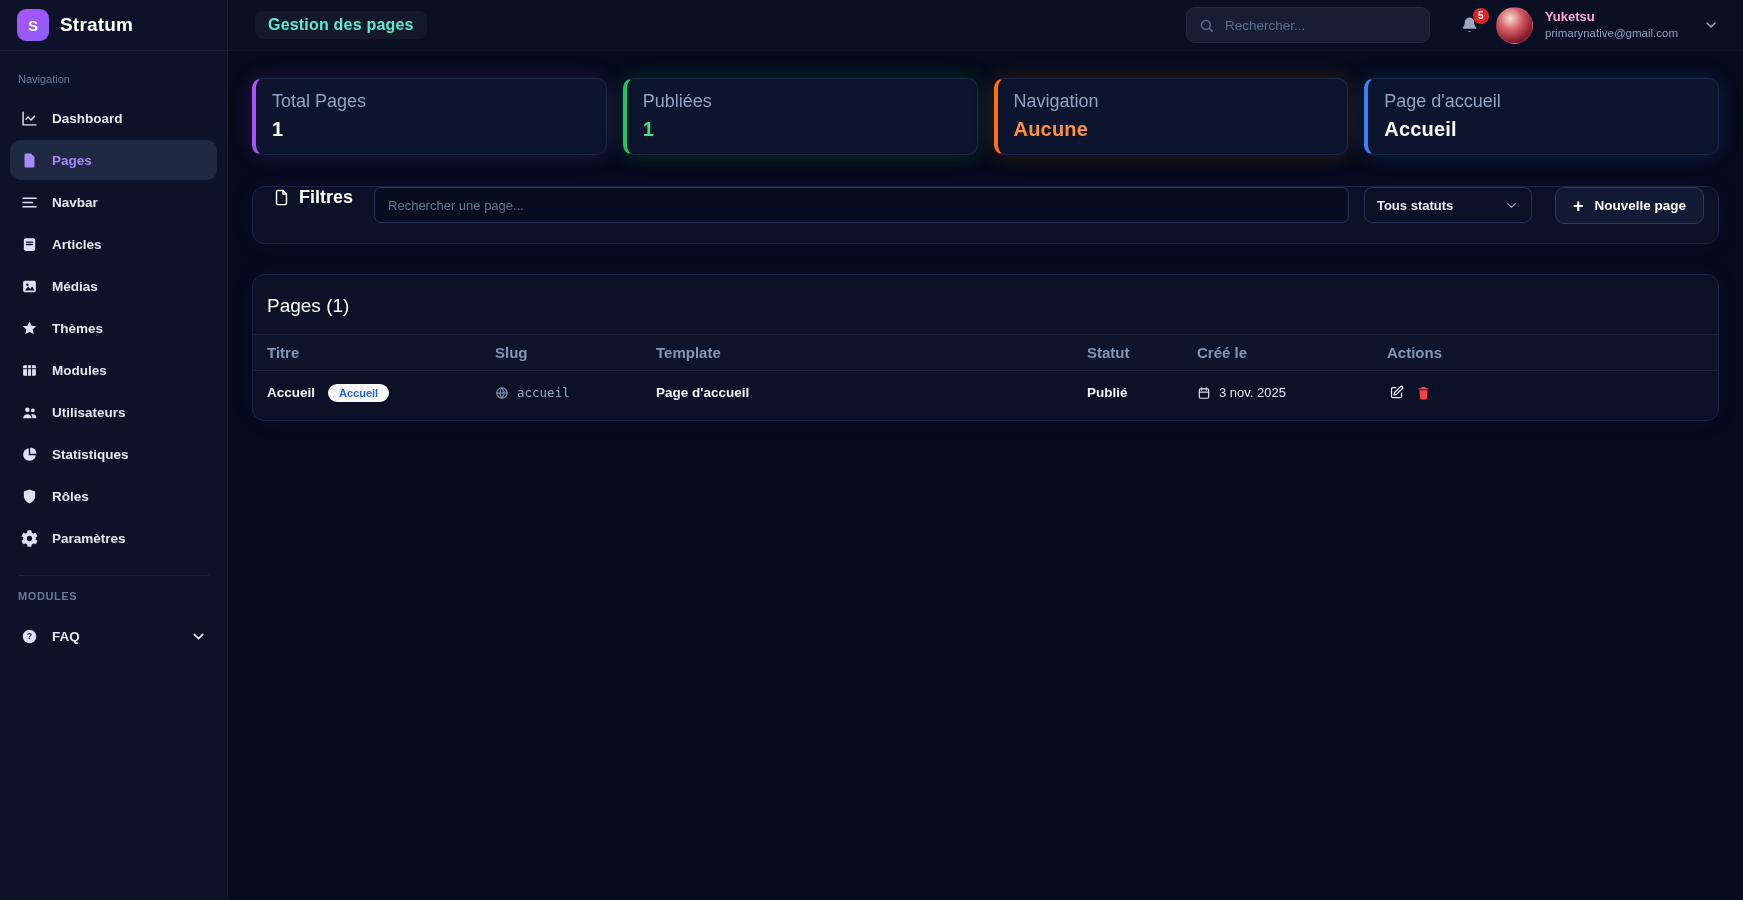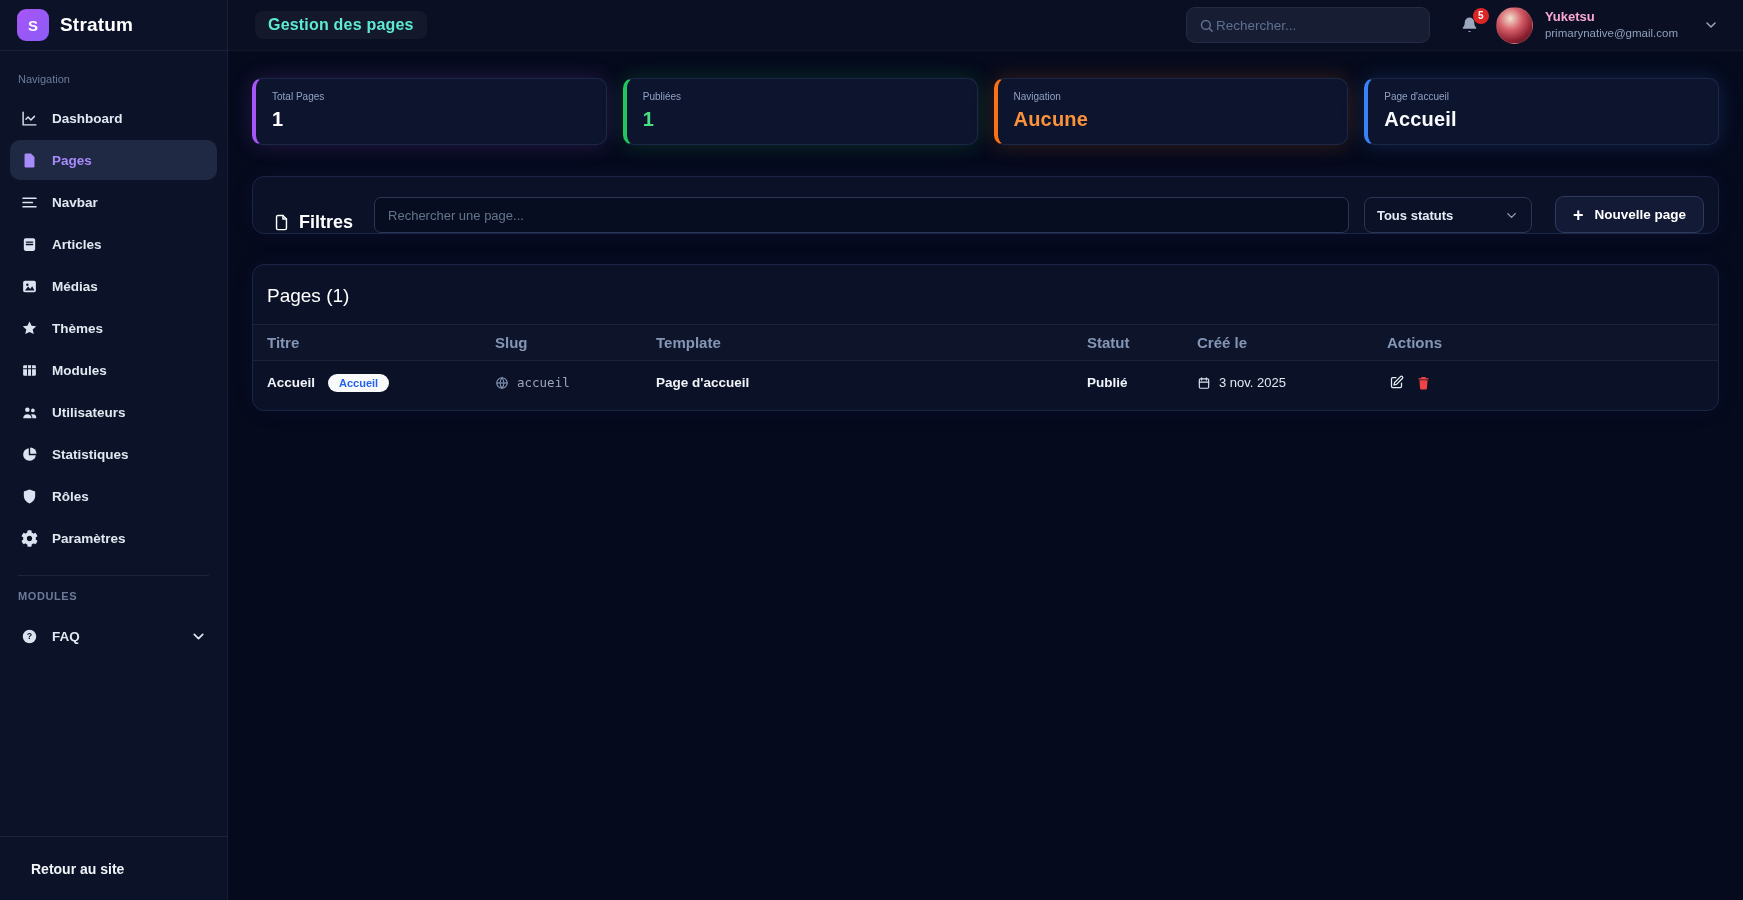--- a/index.html
+++ b/index.html
@@ -57,21 +57,21 @@
 
   
   .main{flex:1;display:flex;flex-direction:column;min-width:0}
   .topbar{height:51px;flex:0 0 51px;background:var(--bg-topbar);
     display:flex;align-items:center;justify-content:space-between;
     padding:0 24px 0 19px;border-bottom:1px solid rgba(255,255,255,.03)}
   .page-title{margin:8px;font-size:16px;font-weight:700;color:#5eead4;
     background:rgba(255,255,255,.04);padding:5px 13px;border-radius:8px;letter-spacing:.2px}
   .topbar-right{display:flex;align-items:center;gap:17px}
   .search-box{width:244px;height:36px;background:#171e33;border:1px solid #232b45;
-    border-radius:9px;display:flex;align-items:center;padding:0 12px}
+    border-radius:9px;display:flex;align-items:center;gap:9px;padding:0 12px}
   .search-box svg{width:15px;height:15px;color:#5f6f8f;flex:0 0 15px}
   .search-box input{background:transparent;border:0;outline:0;color:#cbd5e1;
     font-size:13.5px;width:100%;font-family:"Liberation Sans",sans-serif}
   .search-box input::placeholder{color:#5f6f8f}
   .bell-wrap{position:relative;margin-left:13px;cursor:pointer}
   .bell-wrap svg{width:19px;height:19px;color:#9aa7bd;display:block}
   .notif-badge{position:absolute;top:-8px;right:-10px;background:#dc2626;color:#fff;
     font-size:10px;font-weight:700;min-width:16px;height:16px;border-radius:999px;
     display:flex;align-items:center;justify-content:center;padding:0 3px}
   .avatar{width:37px;height:37px;border-radius:50%;flex:0 0 37px;cursor:pointer;
@@ -81,26 +81,26 @@
   .user-name{font-size:13px;font-weight:700;color:#f9a8d4}
   .user-email{font-size:11.5px;color:#8fa0bc}
   .user-chev{width:16px;height:16px;color:#9aa7bd;margin-left:8px;cursor:pointer}
 
   .content{padding:27px 24px 0}
 
   
   .stats-row{display:grid;grid-template-columns:repeat(4,1fr);gap:16px;margin-bottom:31px}
   .stat-card{background:var(--bg-stat);border:1px solid var(--border);
     border-left:4px solid var(--brand-purple);border-radius:10px;padding:12px 16px 13px}
-  .stat-label{font-size:10px;color:#91a2c2;margin-bottom:6px}
+  .stat-label{font-size:18px;color:#91a2c2;margin-bottom:6px}
   .stat-value{font-size:20px;font-weight:700;color:#fff;letter-spacing:.2px}
 
   
   .filters-card{background:var(--bg-card);border:1px solid #1b2544;border-radius:12px;
-    height:58px;display:flex;align-items:flex-end;padding:0 14px;gap:15px;
+    height:58px;display:flex;align-items:flex-start;padding:0 14px;gap:15px;
     margin-bottom:30px;box-shadow:0 0 26px rgba(109,70,245,.07)}
   .filters-title{display:flex;align-items:center;gap:9px;font-size:18px;font-weight:700;
     color:#fff;padding:0 6px;white-space:nowrap}
   .filters-title svg{width:17px;height:17px;color:#fff}
   .filter-search{flex:1;height:36px;background:#070d20;border:1px solid #2a3557;
     border-radius:7px;color:#cbd5e1;padding:0 13px;font-size:13px;outline:none;
     font-family:"Liberation Sans",sans-serif}
   .filter-search::placeholder{color:#64748b}
   .status-select{flex:0 0 168px;height:36px;border:1px solid #2a3557;background:var(--bg-card);
     border-radius:8px;display:flex;align-items:center;justify-content:space-between;
@@ -275,23 +275,20 @@
         <span>FAQ</span>
         <span class="spacer"></span>
         <span class="icn chev">
           <svg viewBox="0 0 24 24" fill="none" stroke="currentColor" stroke-width="2.4" stroke-linecap="round" stroke-linejoin="round">
               <path d="m6 9 6 6 6-6"></path>
             </svg>
         </span>
       </a>
     </div>
 
-    <div class="sidebar-footer">
-      <a class="back-link">Retour au site</a>
-    </div>
   </aside>
 
   <div class="main">
 
     <header class="topbar">
       <h1 class="page-title">Gestion des pages</h1>
 
       <div class="topbar-right">
         <div class="search-box">
           <svg viewBox="0 0 24 24" fill="none" stroke="currentColor" stroke-width="2.4" stroke-linecap="round">

